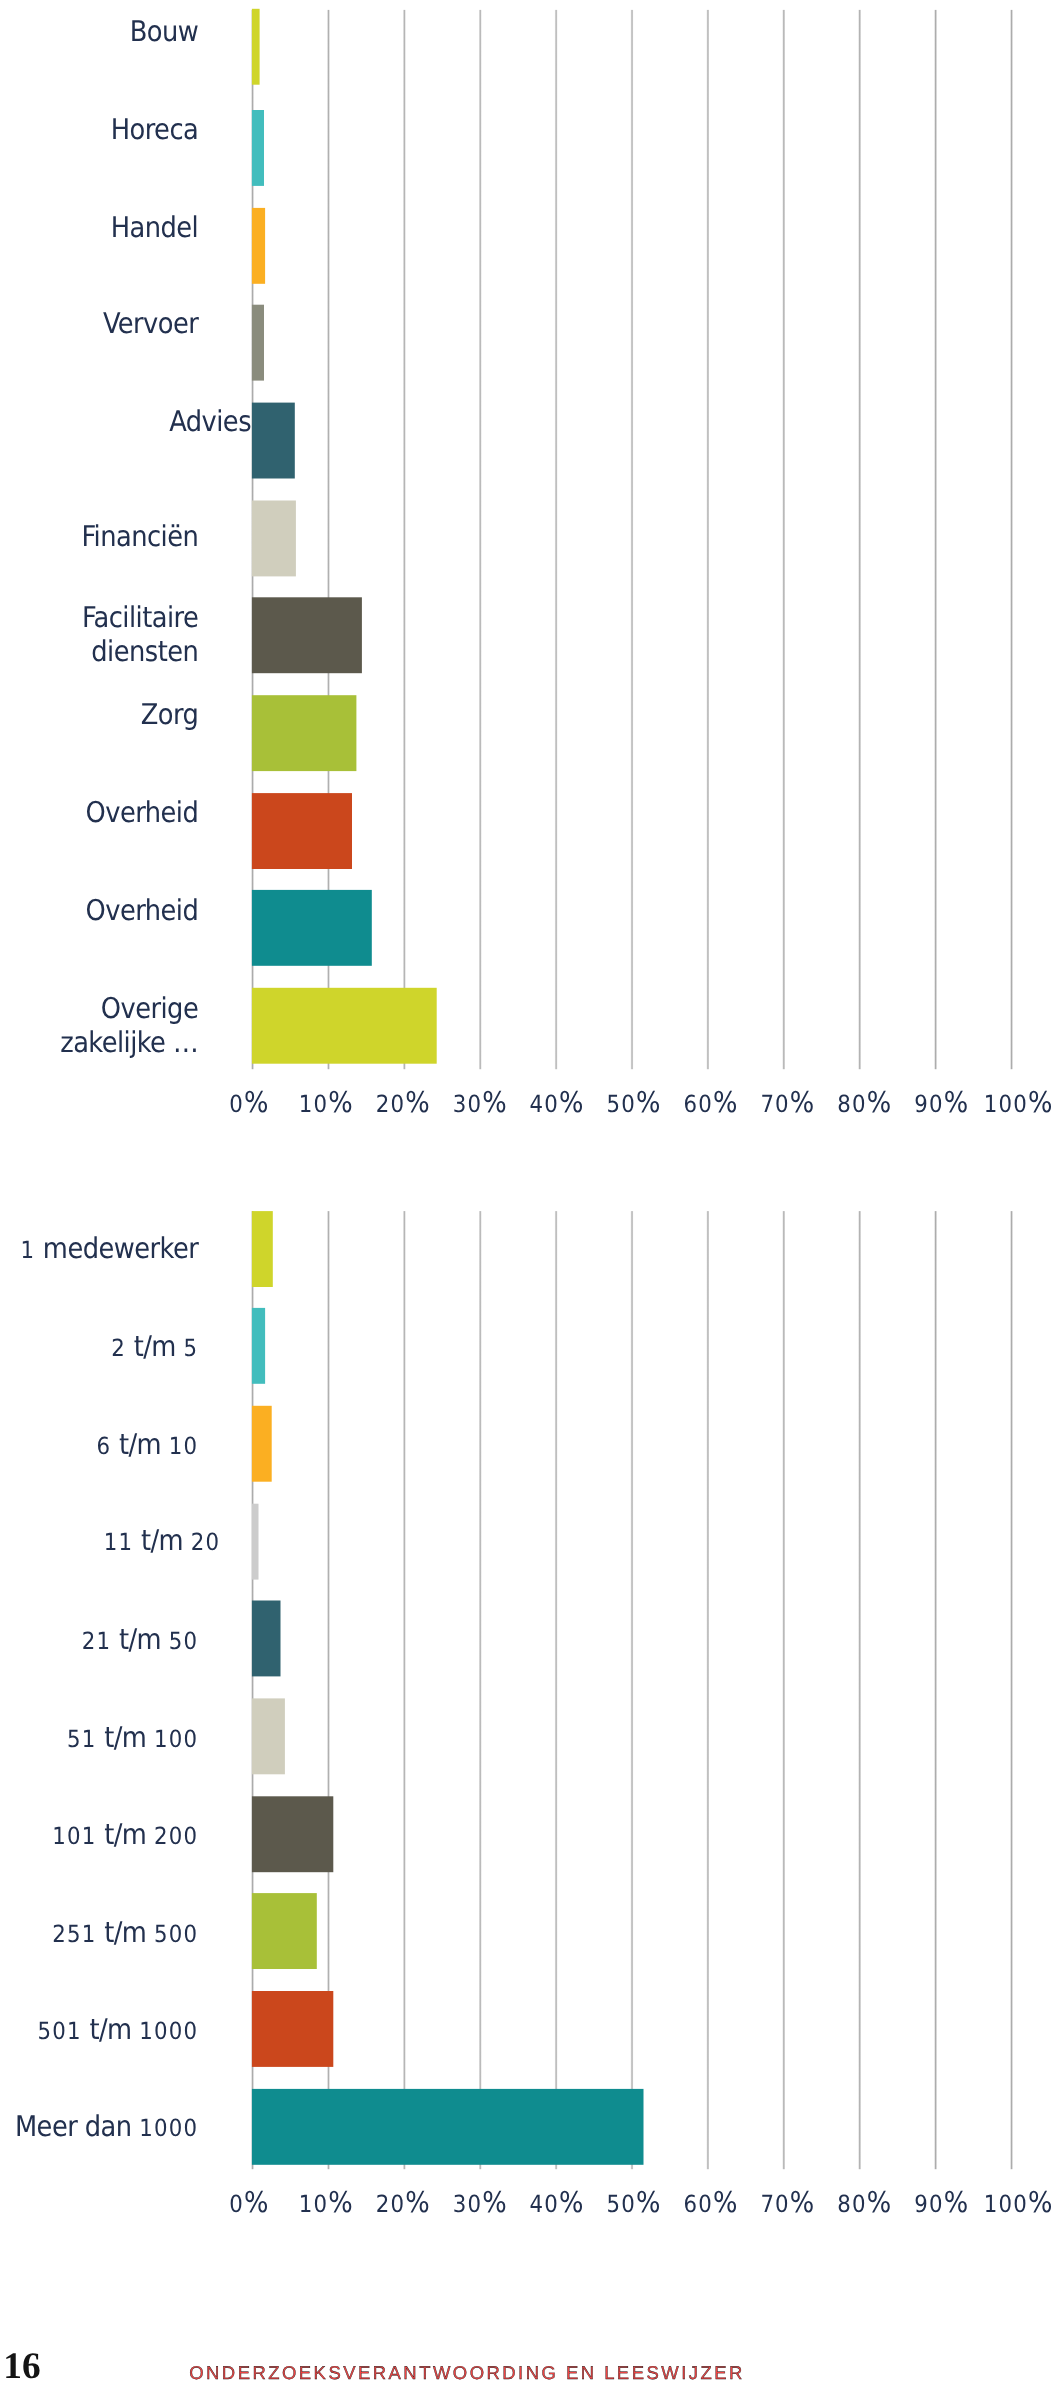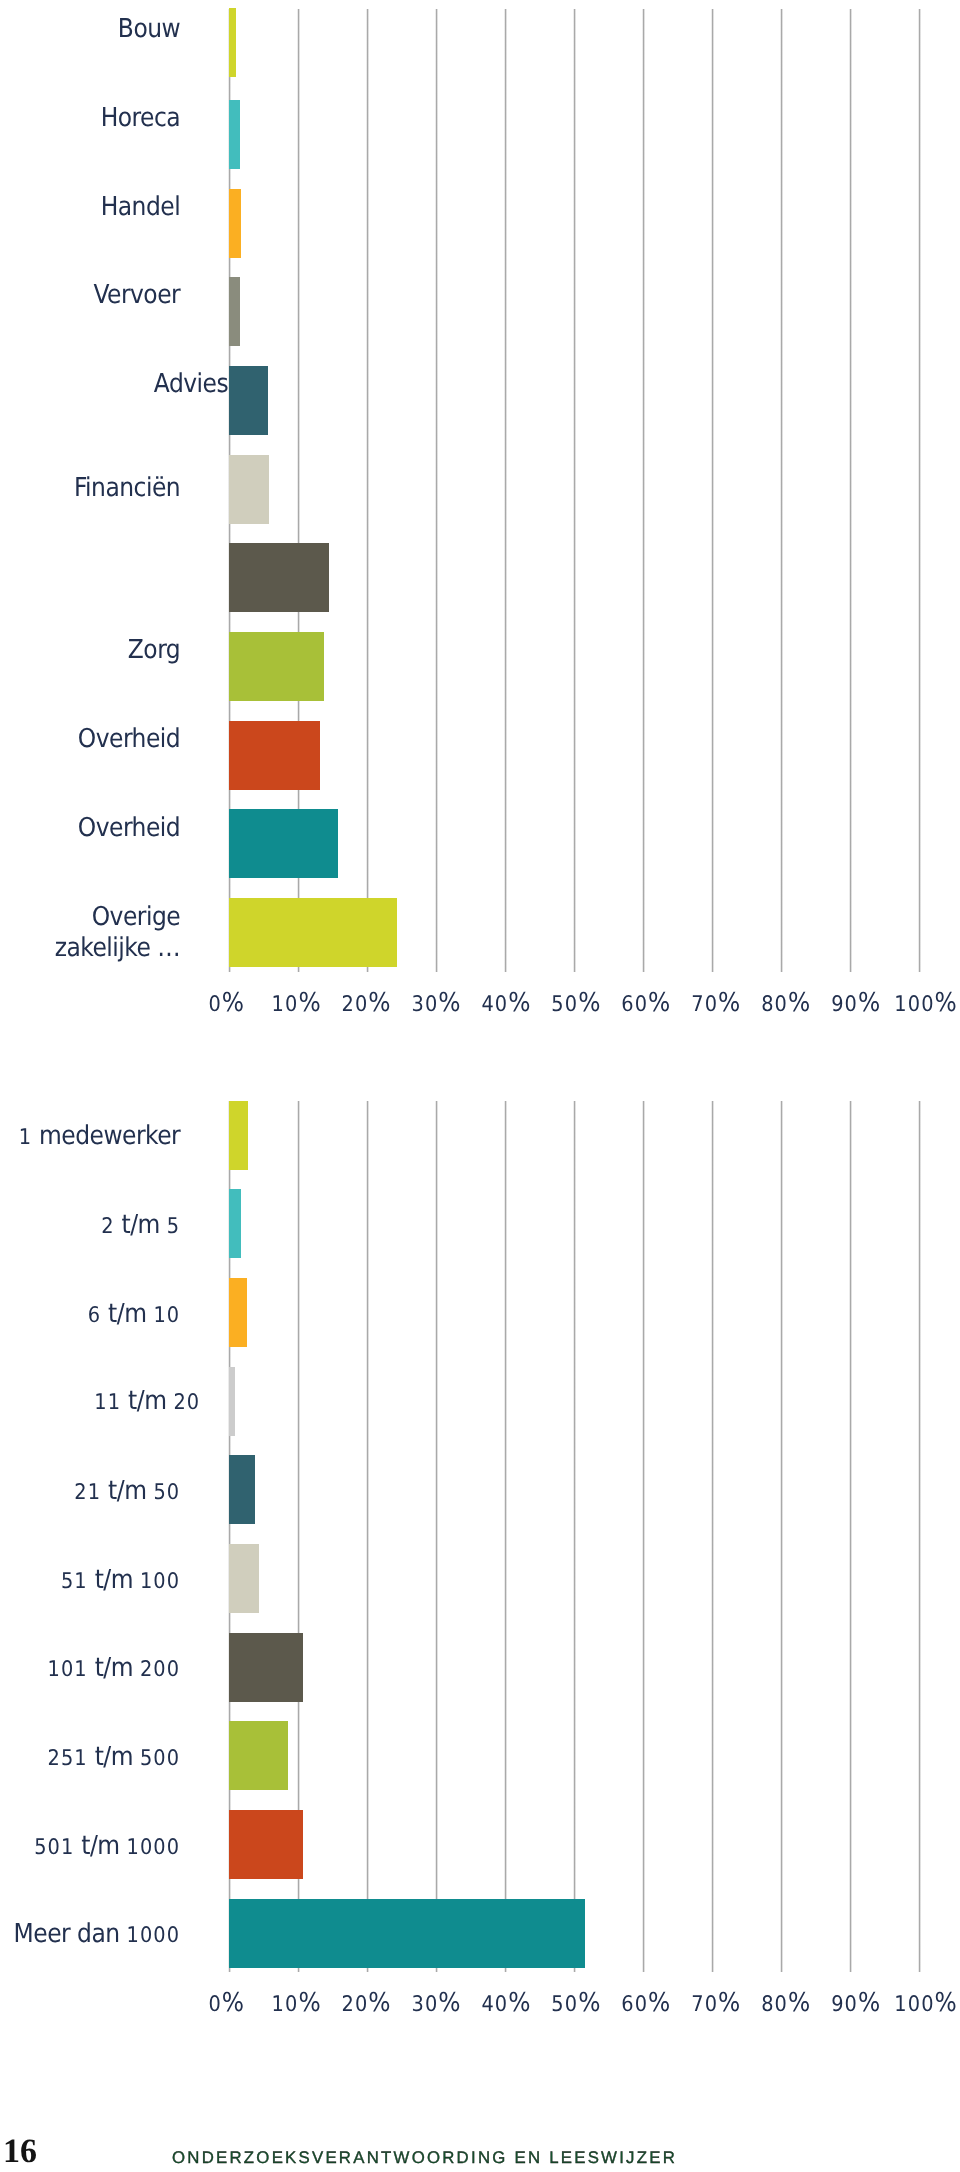--- a/index.html
+++ b/index.html
@@ -22,21 +22,21 @@
   .catlabel{position:absolute;left:0;text-align:right;color:#22304e;
             font-size:26px;line-height:31.2px;white-space:pre-line;
             letter-spacing:-0.5px;will-change:opacity;}
   .ticklabel{position:absolute;text-align:center;color:#22304e;font-size:26px;
              line-height:26px;letter-spacing:-0.4px;width:100px;
              will-change:opacity;}
   .osf{font-size:21.5px;letter-spacing:1.1px;}
   .footer-num{position:absolute;left:3px;top:2135px;color:#141414;
               font-family:"Liberation Serif",serif;font-weight:bold;
               font-size:34px;line-height:34px;will-change:opacity;}
-  .footer-title{position:absolute;left:172px;top:2148.5px;color:#14532d;
+  .footer-title{position:absolute;left:172px;top:2148.5px;color:#ef4444;
                 font-family:"Liberation Sans",sans-serif;
                 font-size:16.8px;letter-spacing:2.25px;line-height:17px;
                 -webkit-text-stroke:0.35px #141414;white-space:nowrap;
                 will-change:opacity;}
 </style>
 </head>
 <body>
 
 <div class="page">
 
@@ -67,20 +67,21 @@
       <div class="bar" style="left:228.90px;top:809.43px;width:109.10px;height:69px;background:#0f8c8f;"></div>
       <div class="bar" style="left:228.90px;top:898.10px;width:167.79px;height:69px;background:#cfd52b;"></div>
     </div>
     <div class="layer">
       <div class="catlabel" style="width:180.2px;top:14.20px;">Bouw</div>
       <div class="catlabel" style="width:180.2px;top:102.95px;">Horeca</div>
       <div class="catlabel" style="width:180.2px;top:191.70px;">Handel</div>
       <div class="catlabel" style="width:180.2px;top:280.45px;">Vervoer</div>
       <div class="catlabel" style="width:180.2px;top:369.20px;padding-left:48px;">Advies</div>
       <div class="catlabel" style="width:180.2px;top:457.95px;margin-top:15px;">Financiën</div>
+      <div class="catlabel" style="width:180.2px;top:546.70px;">Facilitaire<br>diensten</div>
       <div class="catlabel" style="width:180.2px;top:635.45px;">Zorg</div>
       <div class="catlabel" style="width:180.2px;top:724.20px;">Overheid</div>
       <div class="catlabel" style="width:180.2px;top:812.95px;">Overheid</div>
       <div class="catlabel" style="width:180.2px;top:901.70px;">Overige<br>zakelijke …</div>
     </div>
     <div class="layer">
       <div class="ticklabel" style="left:176.00px;top:990.00px;"><span class="osf">0</span>%</div>
       <div class="ticklabel" style="left:245.94px;top:990.00px;"><span class="osf">10</span>%</div>
       <div class="ticklabel" style="left:315.88px;top:990.00px;"><span class="osf">20</span>%</div>
       <div class="ticklabel" style="left:385.82px;top:990.00px;"><span class="osf">30</span>%</div>

